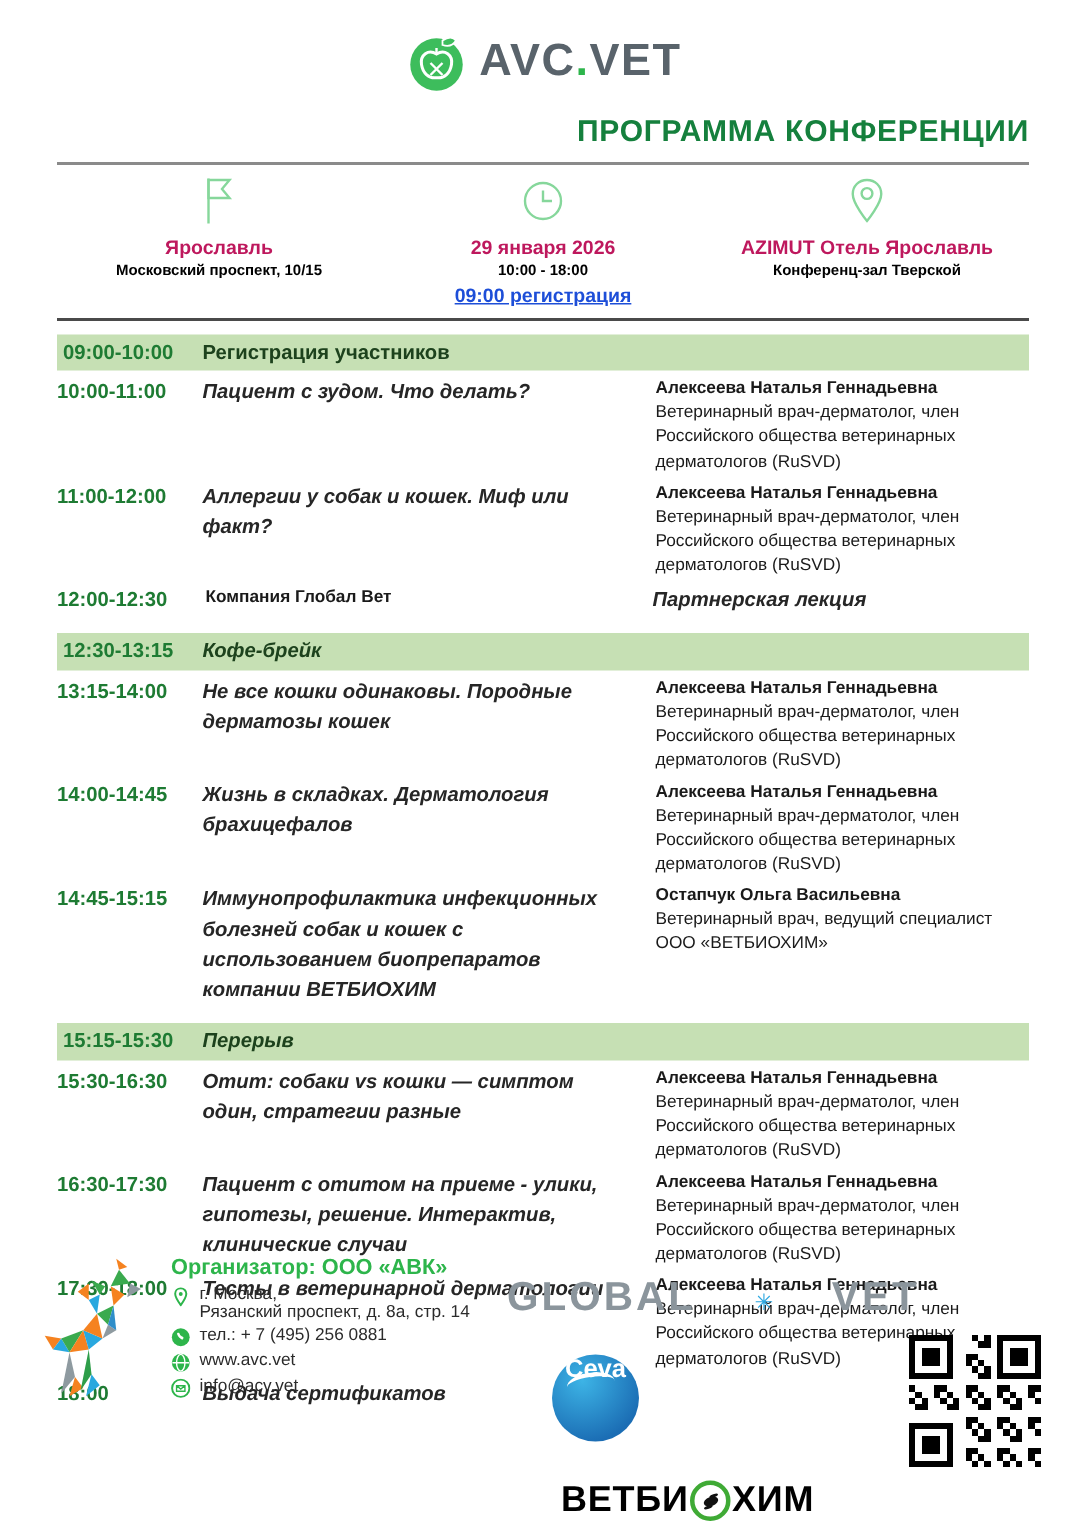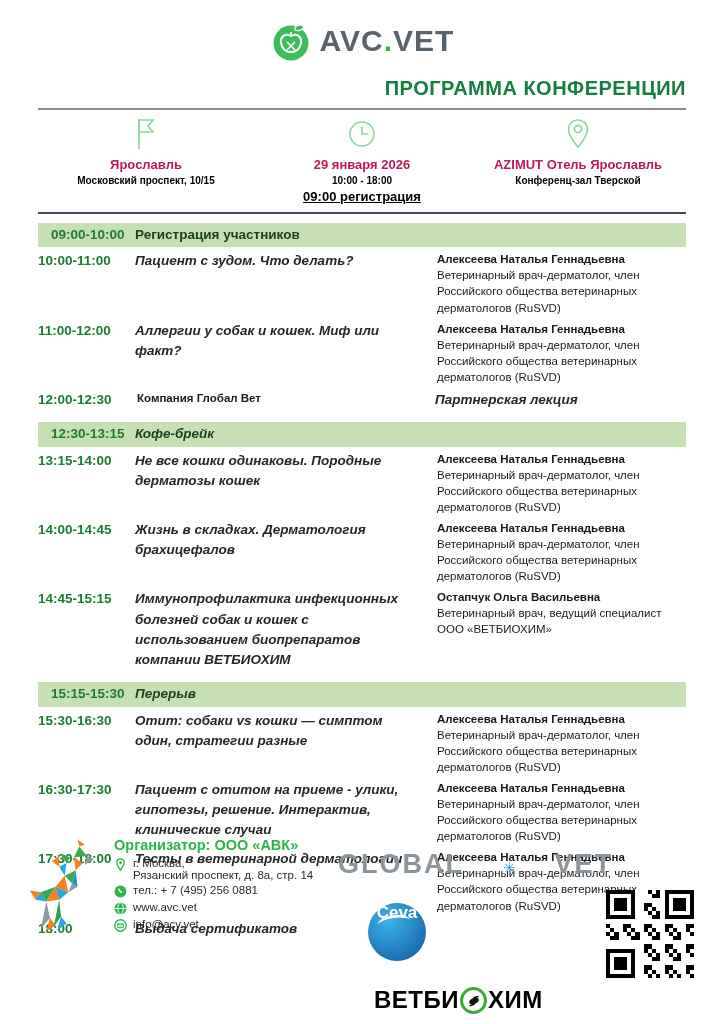--- a/index.html
+++ b/index.html
@@ -14,33 +14,33 @@
   .page-title { text-align:right; color:#15803d; font-size:20px; font-weight:bold; letter-spacing:.5px; margin-top:15px; }
   .rule-top { border-top:2px solid #8a8a8a; margin-top:8px; }
   .rule-bottom { border-top:2px solid #4a4a4a; margin-top:8px; }
 
   
   .info { display:flex; margin-top:7px; }
   .info-col { flex:1; text-align:center; }
   .info-icon { height:34px; display:flex; align-items:flex-start; justify-content:center; }
   .info-name { color:#be185d; font-weight:bold; font-size:13px; margin-top:6px; }
   .info-detail { color:#000000; font-size:10px; font-weight:bold; margin-top:3px; }
-  .info-note { color:#000000; font-size:13px; font-weight:bold; text-decoration:underline; margin-top:3px; }
+  .info-note { color:#1d4ed8; font-size:13px; font-weight:bold; text-decoration:underline; margin-top:3px; }
 
   
   .schedule { margin-top:9px; }
   .row { display:grid; grid-template-columns:97px 300px 1fr; column-gap:0; }
   .row.session { margin-bottom:5px; }
   .cell.time { color:#1e7b33; font-weight:bold; font-size:13.5px; line-height:1.5; }
   .cell.title { font-weight:bold; font-style:italic; font-size:13.5px; line-height:1.5; color:#262626; padding-right:14px; }
   .cell.speaker { font-size:11.5px; line-height:1.4; color:#1a1a1a; padding-left:2px; }
   .sp-name { font-weight:bold; }
   .row.break { background:#c6e0b4; padding:2px 0; margin:12px 0 4px 0; }
   .row.break:first-child { margin-top:0; }
-  .row.break .cell.time { padding-left:13px; }
+  .row.break .cell.time { padding-left:4px; }
   .row.break .cell.title { color:#1d421d; font-style:normal; }
   .row.break.em .cell.title { font-style:italic; }
 
   
   .footer { position:absolute; left:28px; right:30px; bottom:10px; display:flex; align-items:flex-start; }
   .dog { width:66px; height:96px; flex:0 0 auto; }
   .org { margin-left:20px; width:212px; flex:0 0 auto; }
   .org-title { color:#2db54b; font-size:14.5px; font-weight:bold; margin-bottom:4px; }
   .contact { display:flex; gap:6px; font-size:11.5px; color:#2b2b2b; margin-top:3px; align-items:flex-start; }
   .contact .cicon { flex:0 0 13px; height:13px; margin-top:1px; }

